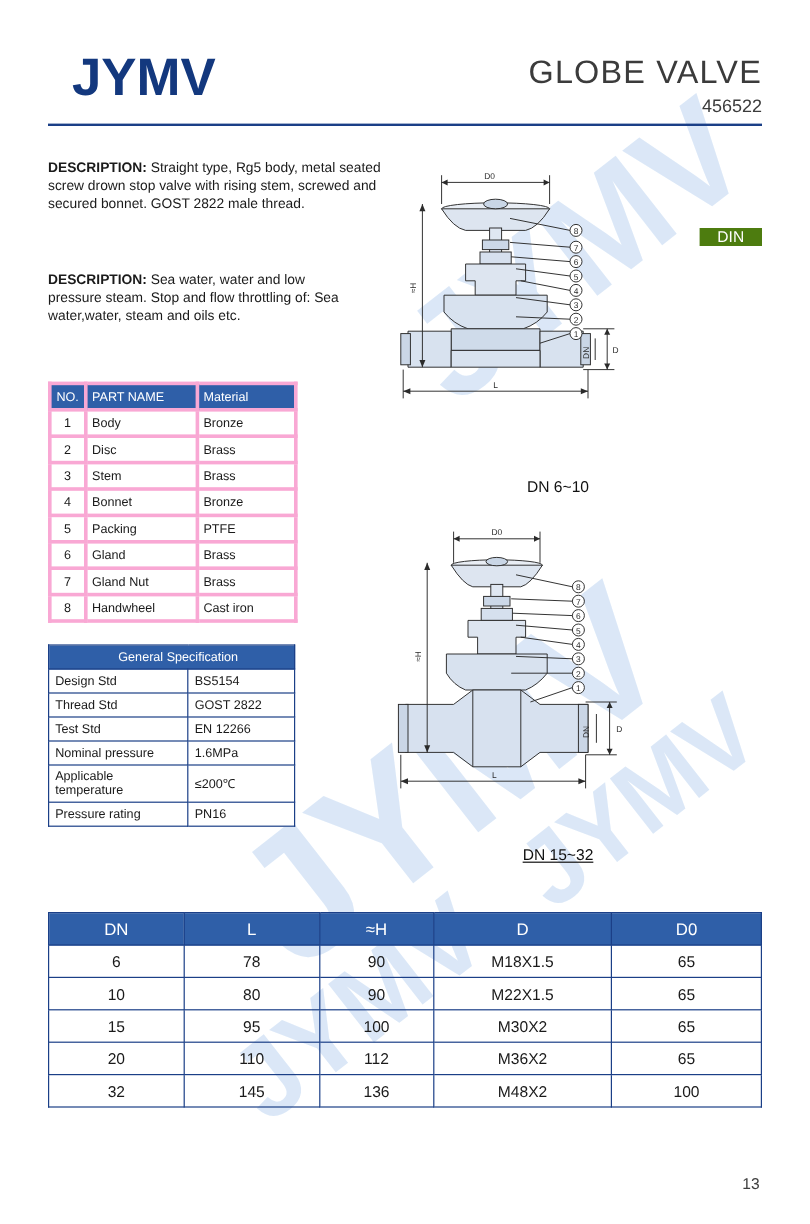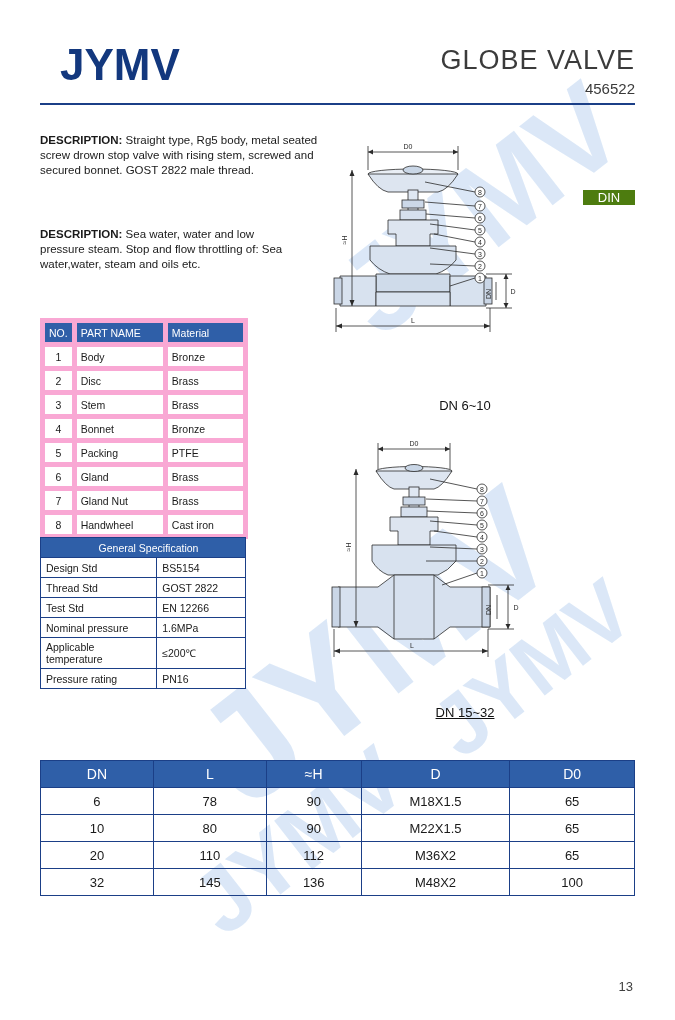--- a/index.html
+++ b/index.html
@@ -120,21 +120,21 @@
   }
   .parts-table {
     position: absolute;
     left: 40px; top: 318px;
     width: 208px;
     font-size: 10.5px;
     z-index: 3;
     background: #fff;
   }
   .parts-table th, .parts-table td {
-    border: 5px solid #f9a8d4;
+    border: 3px solid #f9a8d4;
     padding: 3px 4px;
     height: 13px;
   }
   .parts-table thead th {
     background: #2f5fa8;
     color: #ffffff;
     font-weight: normal;
     text-align: left;
   }
   .parts-table td { text-align: left; }
@@ -502,20 +502,27 @@
           <td>65</td>
         </tr>
       <tr>
           <td>10</td>
           <td>80</td>
           <td>90</td>
           <td>M22X1.5</td>
           <td>65</td>
         </tr>
       <tr>
+          <td>15</td>
+          <td>95</td>
+          <td>100</td>
+          <td>M30X2</td>
+          <td>65</td>
+        </tr>
+      <tr>
           <td>20</td>
           <td>110</td>
           <td>112</td>
           <td>M36X2</td>
           <td>65</td>
         </tr>
       <tr>
           <td>32</td>
           <td>145</td>
           <td>136</td>

